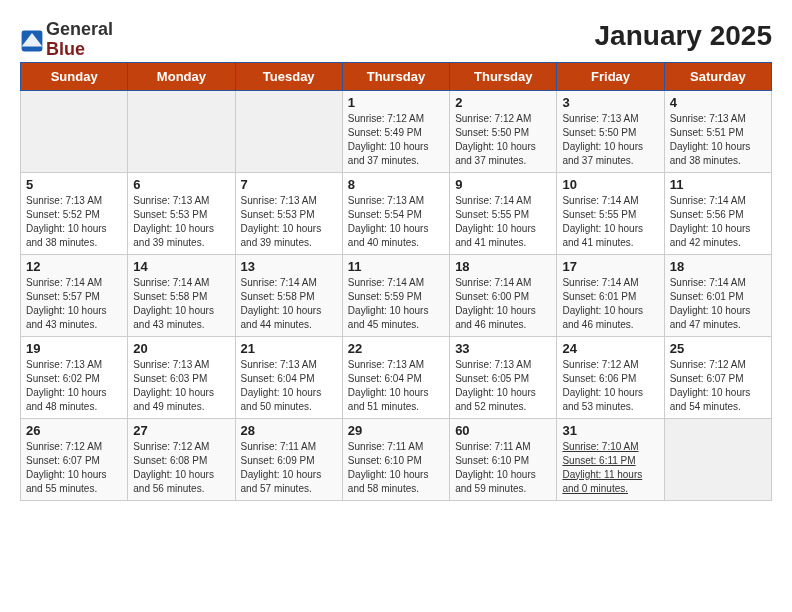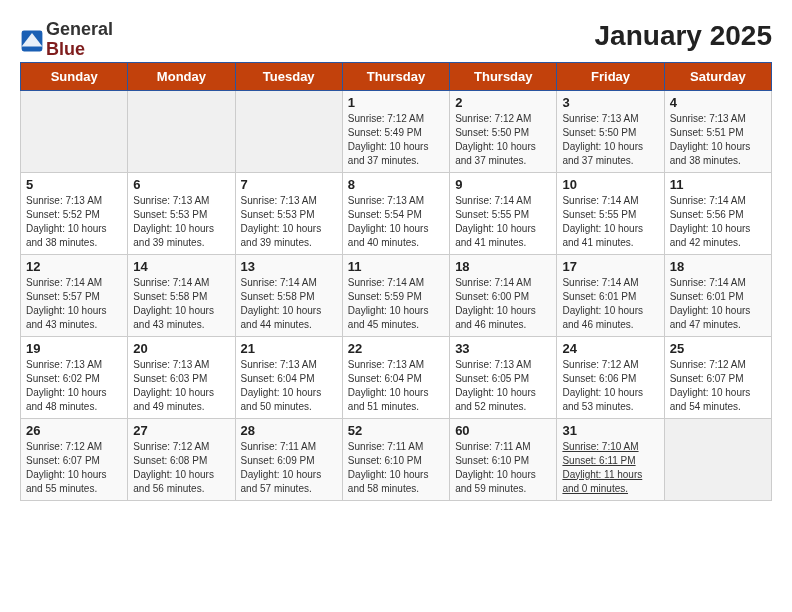--- a/index.html
+++ b/index.html
@@ -320,21 +320,21 @@
 and 56 minutes.</div>
         </td>
         <td>
           <div class="day-number">28</div>
           <div class="day-info" style="white-space: pre-line;">Sunrise: 7:11 AM
 Sunset: 6:09 PM
 Daylight: 10 hours
 and 57 minutes.</div>
         </td>
         <td>
-          <div class="day-number">52</div>
+          <div class="day-number">29</div>
           <div class="day-info" style="white-space: pre-line;">Sunrise: 7:11 AM
 Sunset: 6:10 PM
 Daylight: 10 hours
 and 58 minutes.</div>
         </td>
         <td>
           <div class="day-number">60</div>
           <div class="day-info" style="white-space: pre-line;">Sunrise: 7:11 AM
 Sunset: 6:10 PM
 Daylight: 10 hours

